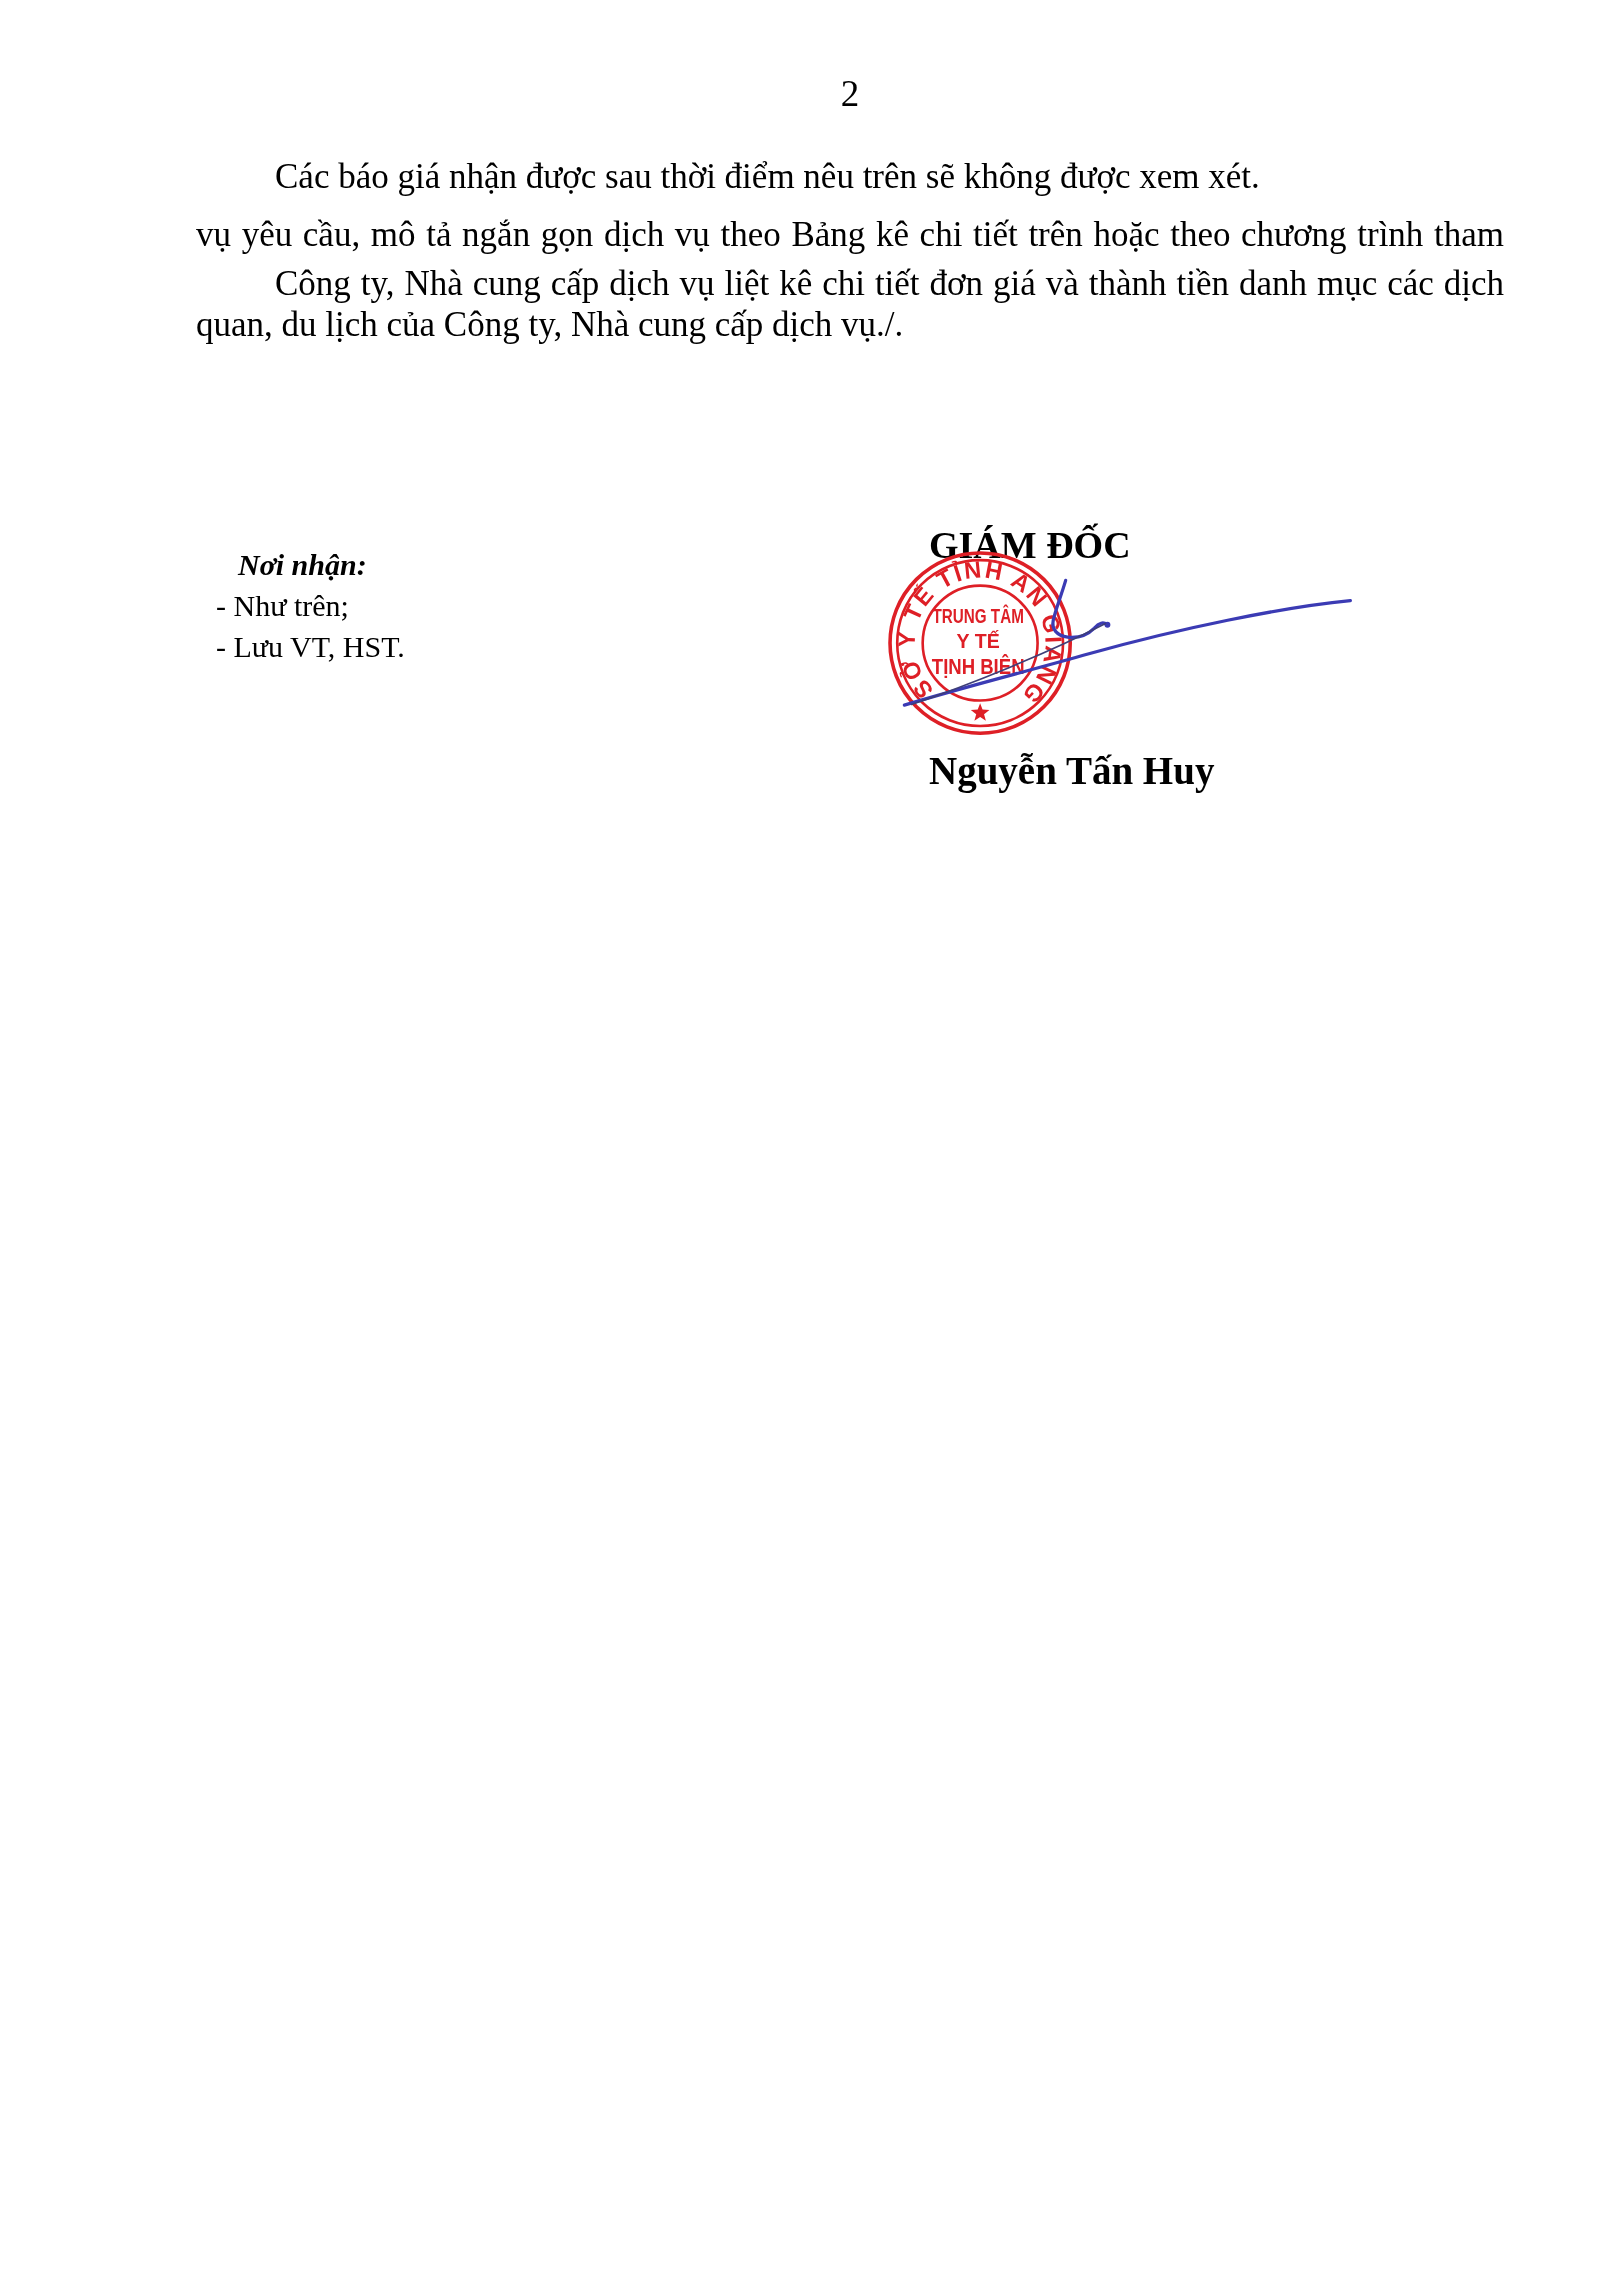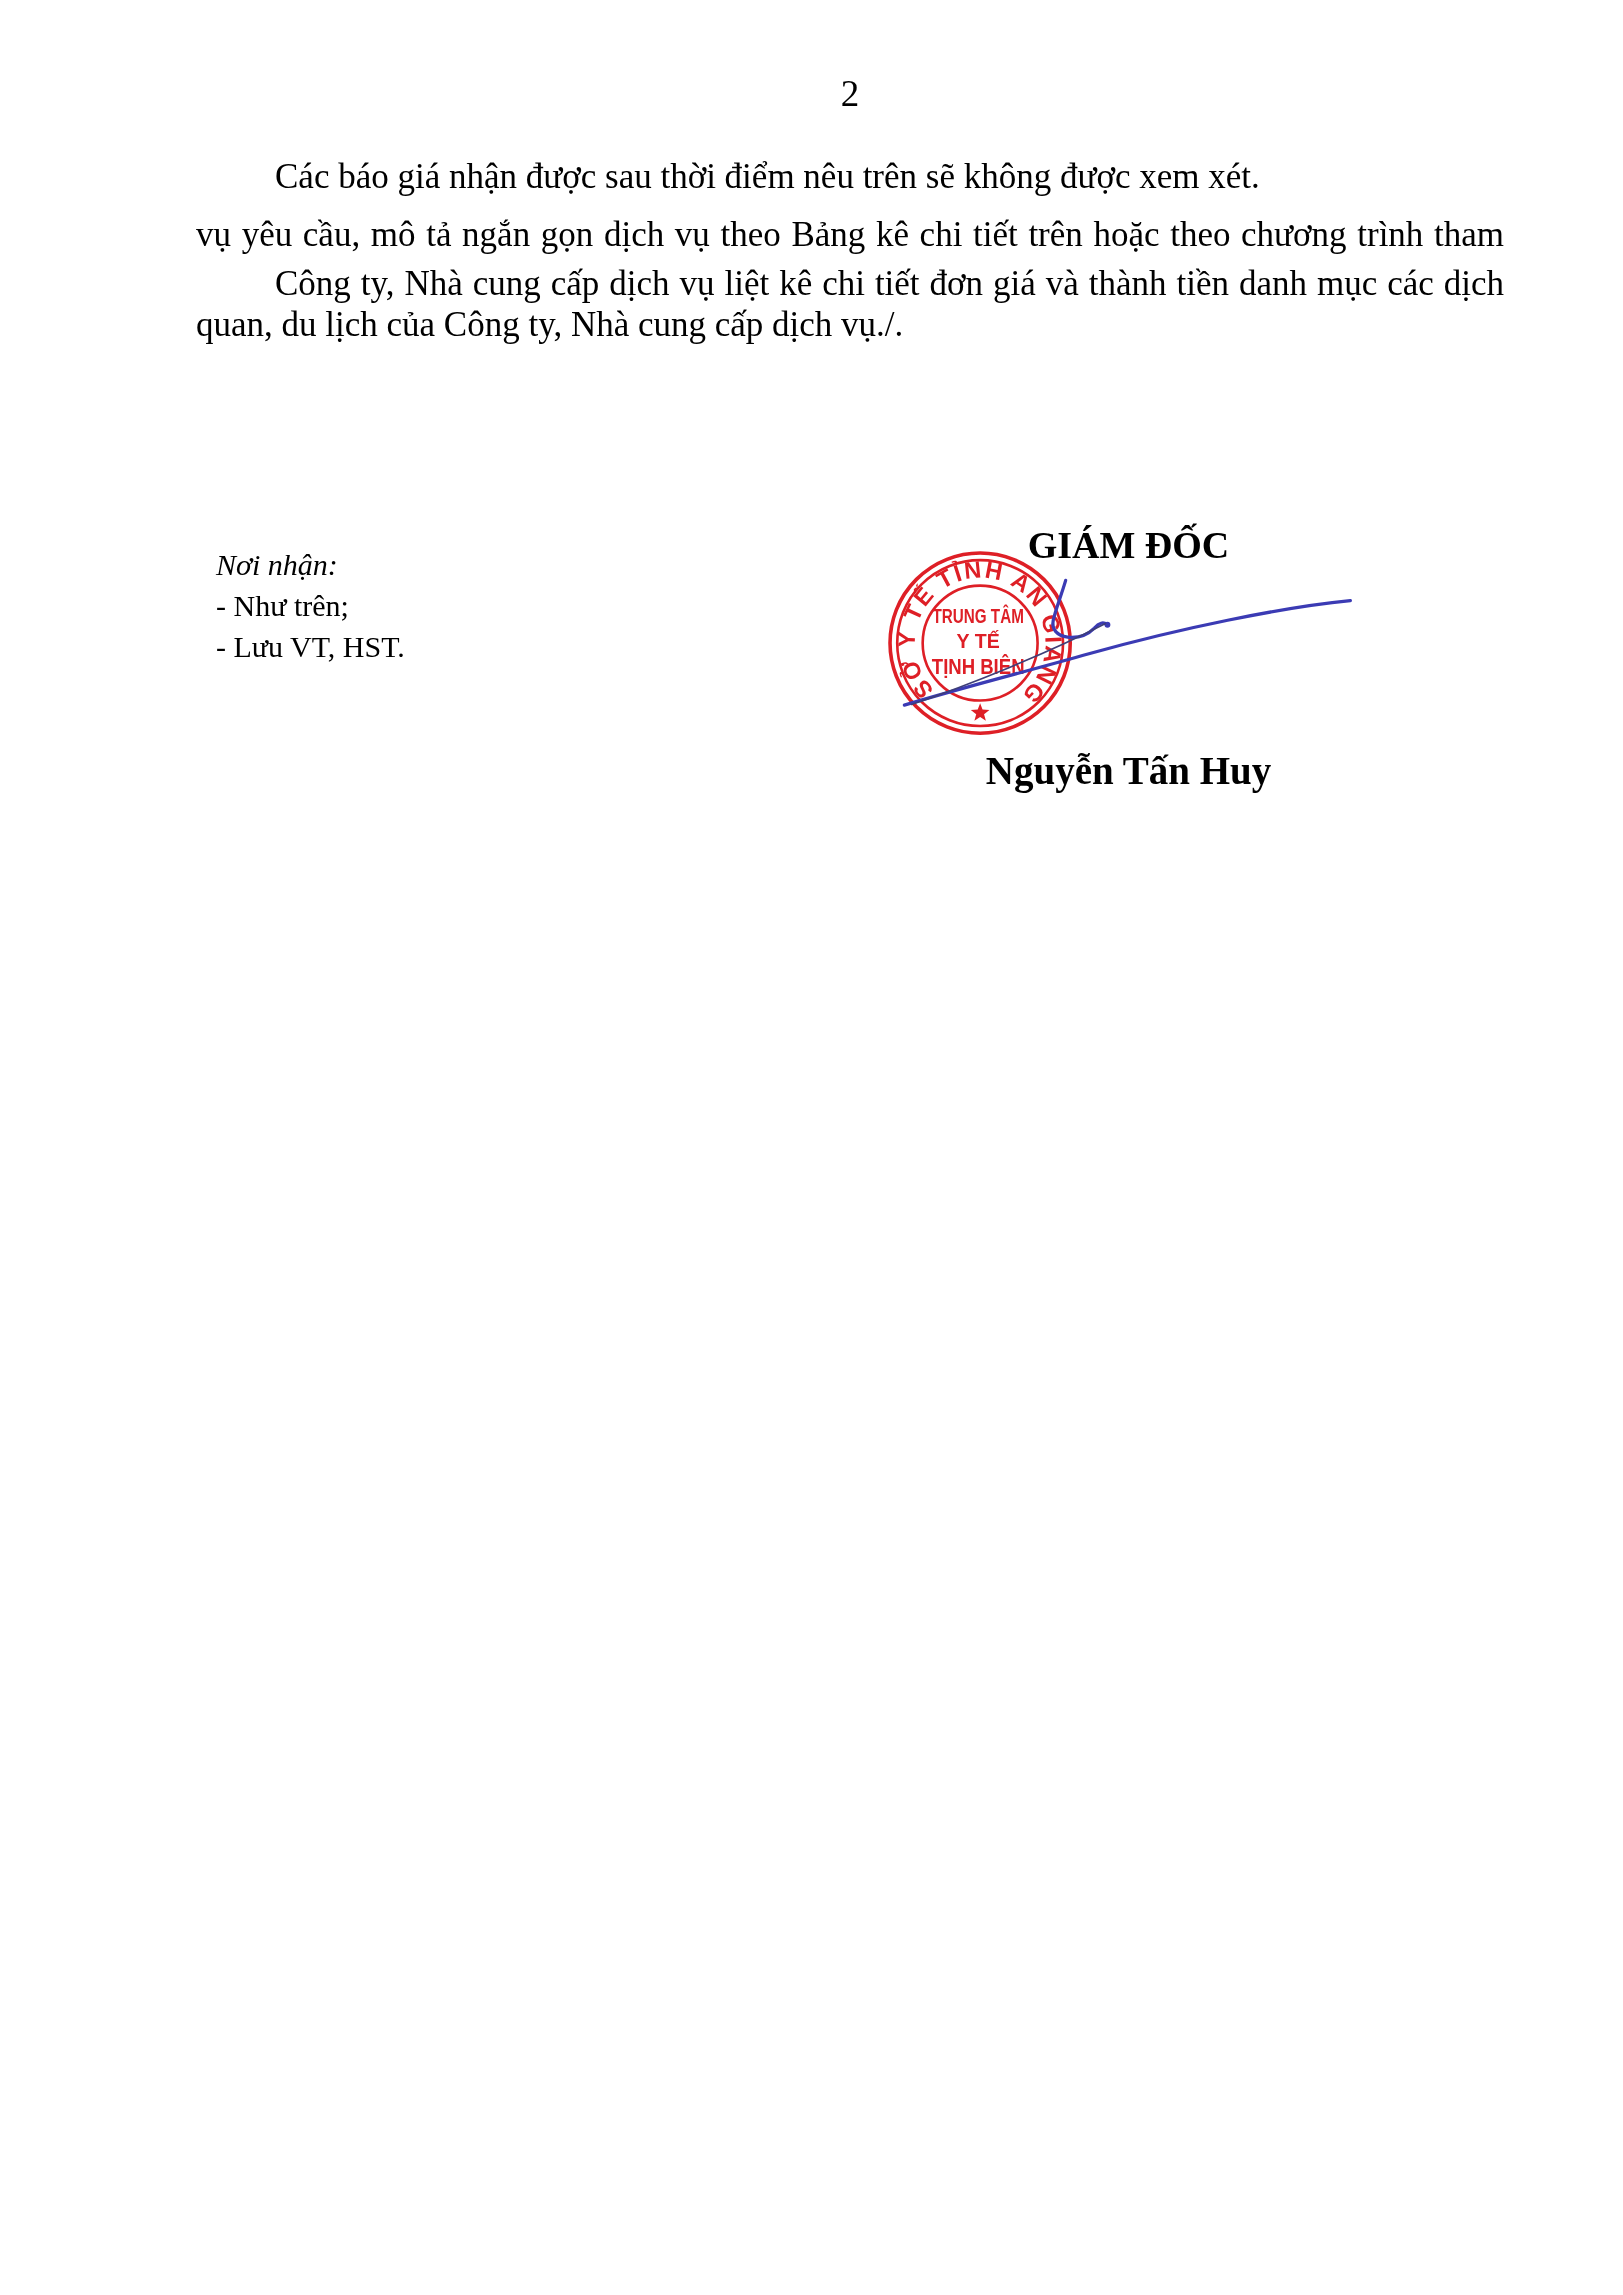--- a/index.html
+++ b/index.html
@@ -35,28 +35,28 @@
   .indent{text-indent:79px;margin-top:8px;}
   .jfull{text-align:justify;text-align-last:justify;}
   .recipients{
     position:absolute;
     left:216px;
     top:544px;
     font-size:30px;
     line-height:41px;
   }
   .recipients .label{
-    font-weight:normal;
+    font-weight:bold;
     font-style:italic;
+    margin-left:22px;
   }
   .sig-col{
     position:absolute;
     left:929px;
     width:399px;
-    text-align:center;
   }
   .sig-title{
     top:525px;
     font-size:38px;
     font-weight:bold;
     line-height:41px;
   }
   .sig-name{
     top:750px;
     font-size:39px;

